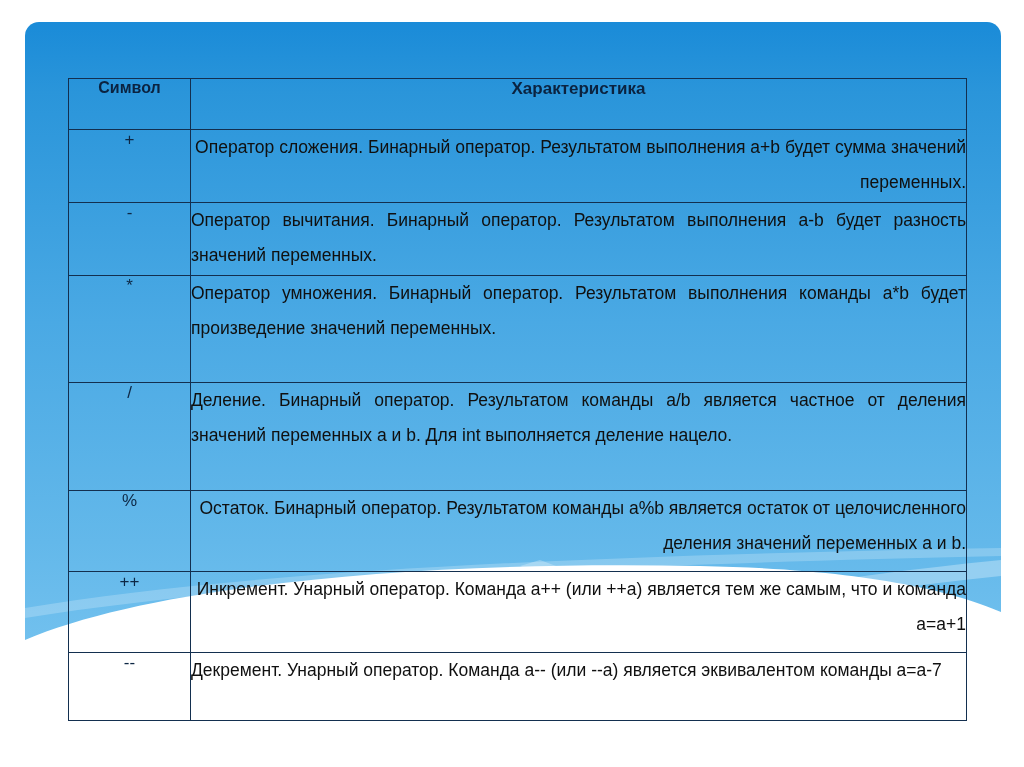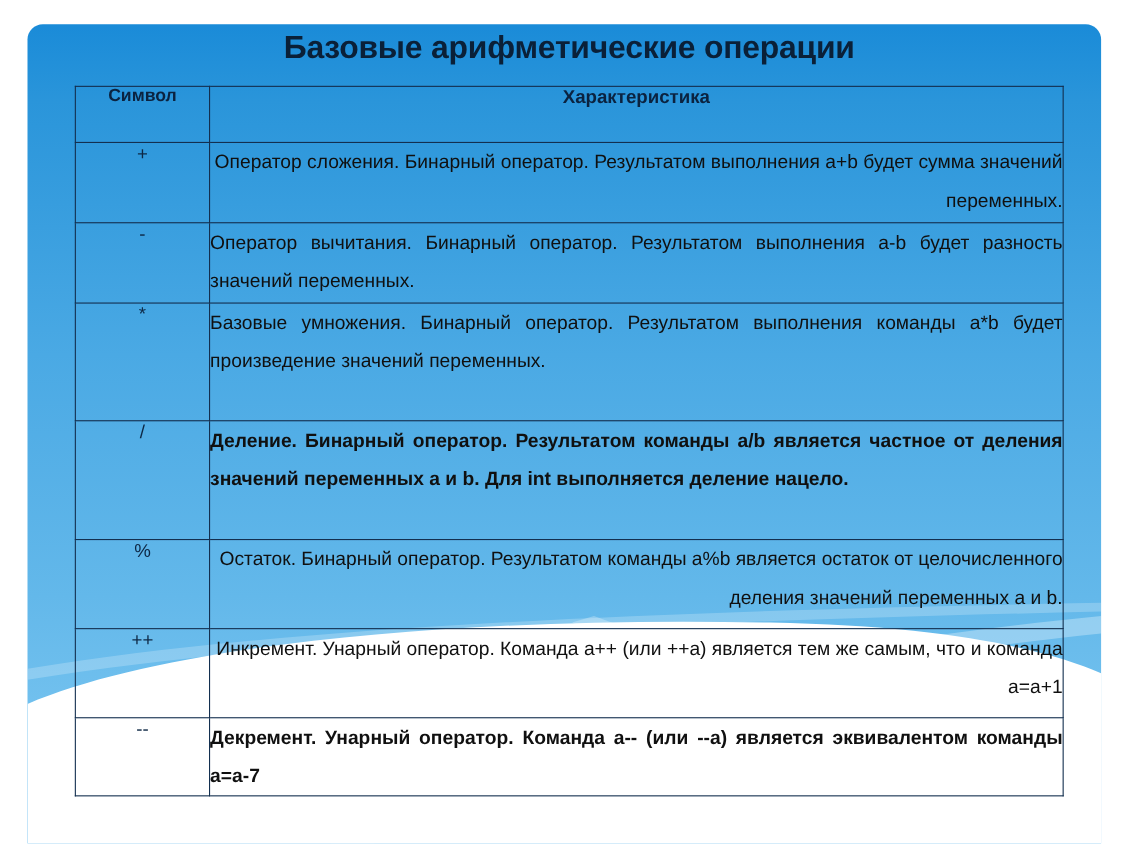--- a/index.html
+++ b/index.html
@@ -80,21 +80,21 @@
     font-size: 17.5px;
     line-height: 35px;
     padding: 1px 7px 2px 8px;
     text-align: justify;
     text-justify: inter-word;
     font-family: "Liberation Sans", sans-serif;
   }
   .desc-cell.nojustify { text-align: right; }
 
   
-  td.white-bg { background: #ffffff; font-weight: bold; }
+  td.white-bg { background: #ffffff; }
 
   
   .hdr-cell {
     color: #0b2340;
     font-weight: bold;
     font-size: 16px;
     text-align: center;
     padding-top: 9px;
     height: 48px;
     font-family: "Liberation Sans", sans-serif;
@@ -145,21 +145,20 @@
         <path d="M25,640 C 150,586 420,560 700,566 C 860,569 950,590 1001,612 L1001,767 L25,767 Z" fill="#ffffff"></path>
 
         <path d="M25,672 C 220,604 520,576 780,584 C 890,588 960,600 1001,614 L1001,650 C 940,626 850,612 760,609 C 510,602 230,630 25,700 Z" fill="#ffffff" opacity="0.38"></path>
         <path d="M300,767 C 420,660 640,596 1001,560 L1001,576 C 660,612 450,672 340,767 Z" fill="#ffffff" opacity="0.30"></path>
         <path d="M540,560 C 700,620 860,672 1001,700 L1001,712 C 850,686 680,632 520,566 Z" fill="#ffffff" opacity="0.28"></path>
         <path d="M25,608 C 240,572 560,556 1001,548 L1001,556 C 560,566 250,582 25,618 Z" fill="#ffffff" opacity="0.22"></path>
       </g>
     </svg>
   </div>
 
-  <div id="slideTitle">Базовые арифметические операции</div>
 
   <table id="opTable">
     <colgroup>
       <col class="col-sym">
       <col>
     </colgroup>
     <tbody>
       <tr class="r-hdr">
         <td class="hdr-cell">Символ</td>
         <td class="hdr-cell desc">Характеристика</td>
@@ -170,21 +169,21 @@
         <td class="desc-cell nojustify">Оператор сложения. Бинарный оператор. Результатом выполнения a+b будет сумма значений переменных.</td>
       </tr>
 
       <tr class="r-minus">
         <td class="sym-cell">-</td>
         <td class="desc-cell">Оператор вычитания. Бинарный оператор. Результатом выполнения a-b будет разность значений переменных.</td>
       </tr>
 
       <tr class="r-mul">
         <td class="sym-cell">*</td>
-        <td class="desc-cell">Базовые умножения. Бинарный оператор. Результатом выполнения команды a*b будет произведение значений переменных.</td>
+        <td class="desc-cell">Оператор умножения. Бинарный оператор. Результатом выполнения команды a*b будет произведение значений переменных.</td>
       </tr>
 
       <tr class="r-div">
         <td class="sym-cell">/</td>
         <td class="desc-cell white-bg">Деление. Бинарный оператор. Результатом команды a/b является частное от деления значений переменных a и b. Для int выполняется деление нацело.</td>
       </tr>
 
       <tr class="r-mod">
         <td class="sym-cell">%</td>
         <td class="desc-cell nojustify">Остаток. Бинарный оператор. Результатом команды a%b является остаток от целочисленного деления значений переменных a и b.</td>

